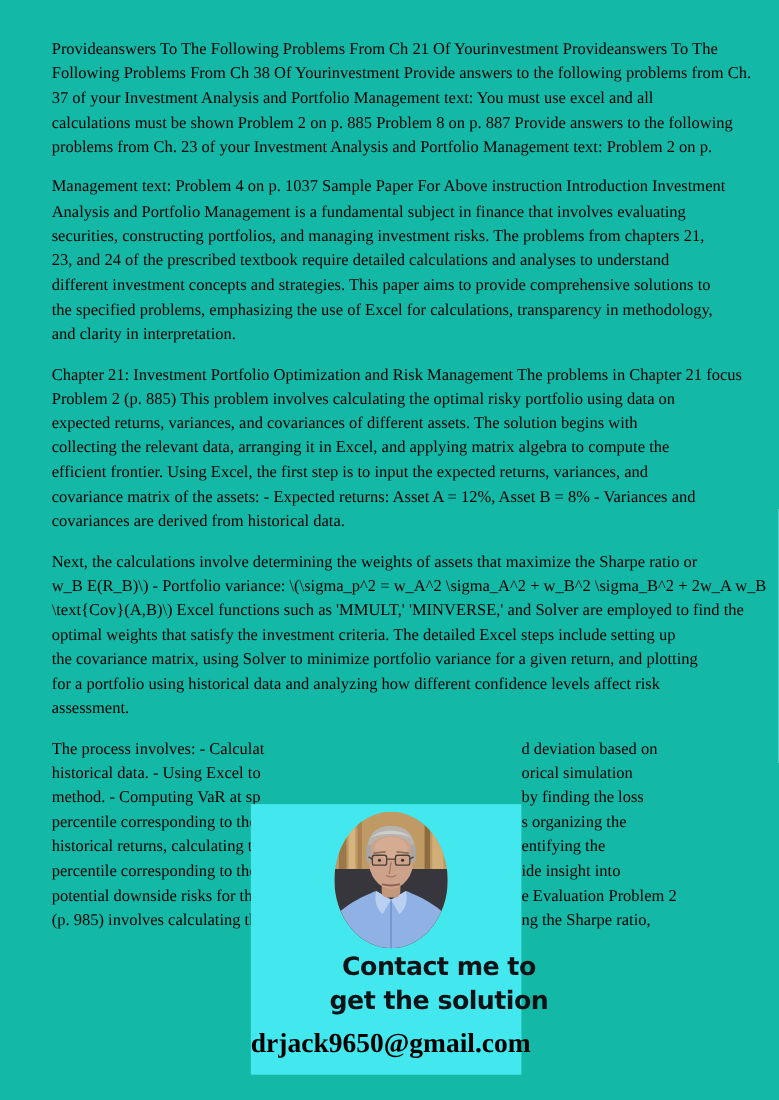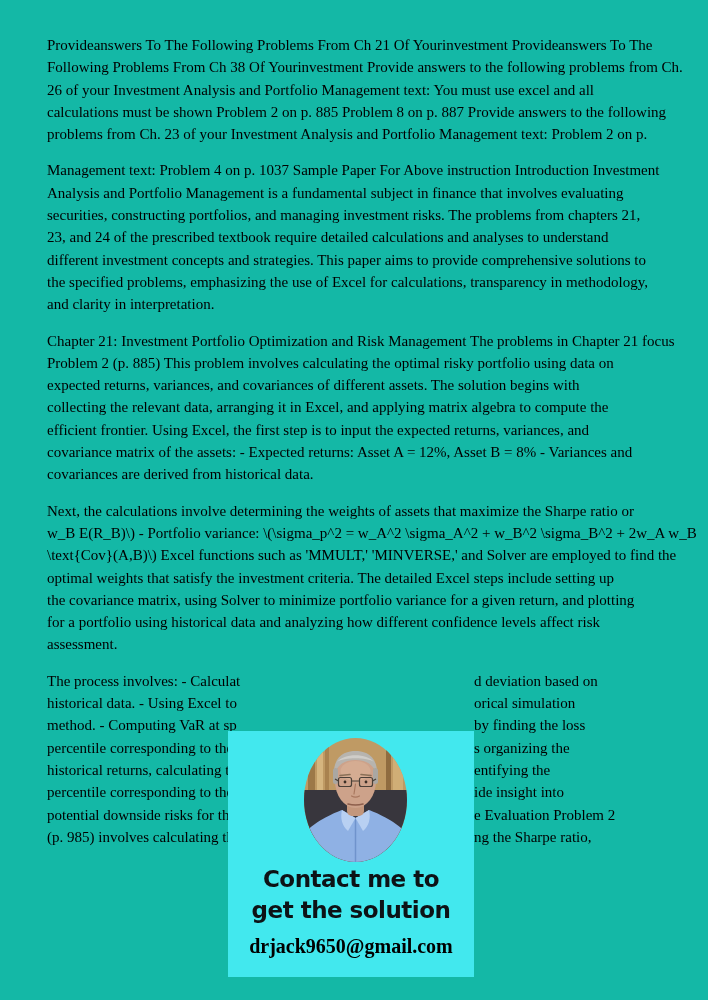--- a/index.html
+++ b/index.html
@@ -31,40 +31,40 @@
   .photo {
     position: absolute; left: 76px; top: 7px;
     width: 103px; height: 124px;
   }
   .photo svg { display: block; }
   .card-title {
     position: absolute; left: 0; top: 133px; width: 246px;
     text-align: center;
     font-family: "DejaVu Sans", "Liberation Sans", sans-serif;
     font-weight: 700; font-size: 23px; line-height: 31px;
-    letter-spacing: -0.5px; color: #0d1216;
+    letter-spacing: -0.5px; color: #0d1216; padding-left: 48px;
   }
   .card-email {
     position: absolute; left: 0; top: 204px; width: 246px;
-    text-align: center;
+    text-align: left;
     font-family: "Liberation Serif", "DejaVu Serif", serif;
-    font-weight: 700; font-size: 20px; color: #000000;
+    font-weight: 700; font-size: 25px; color: #000000;
   }
 </style>
 </head>
 <body style="background: rgb(255, 255, 255); color: rgb(0, 0, 0);">
 
 <div class="page">
 
   <div class="textcol">
 
   <div class="para">
         <div class="line">Provideanswers To The Following Problems From Ch 21 Of Yourinvestment Provideanswers To The</div>
         <div class="line">Following Problems From Ch 38 Of Yourinvestment Provide answers to the following problems from Ch.</div>
-        <div class="line">26 of your Investment Analysis and Portfolio Management text: You must use excel and all</div>
+        <div class="line">37 of your Investment Analysis and Portfolio Management text: You must use excel and all</div>
         <div class="line">calculations must be shown Problem 2 on p. 885 Problem 8 on p. 887 Provide answers to the following</div>
         <div class="line">problems from Ch. 23 of your Investment Analysis and Portfolio Management text: Problem 2 on p.</div>
       </div>
       <div class="para">
         <div class="line">Management text: Problem 4 on p. 1037 Sample Paper For Above instruction Introduction Investment</div>
         <div class="line">Analysis and Portfolio Management is a fundamental subject in finance that involves evaluating</div>
         <div class="line">securities, constructing portfolios, and managing investment risks. The problems from chapters 21,</div>
         <div class="line">23, and 24 of the prescribed textbook require detailed calculations and analyses to understand</div>
         <div class="line">different investment concepts and strategies. This paper aims to provide comprehensive solutions to</div>
         <div class="line">the specified problems, emphasizing the use of Excel for calculations, transparency in methodology,</div>

